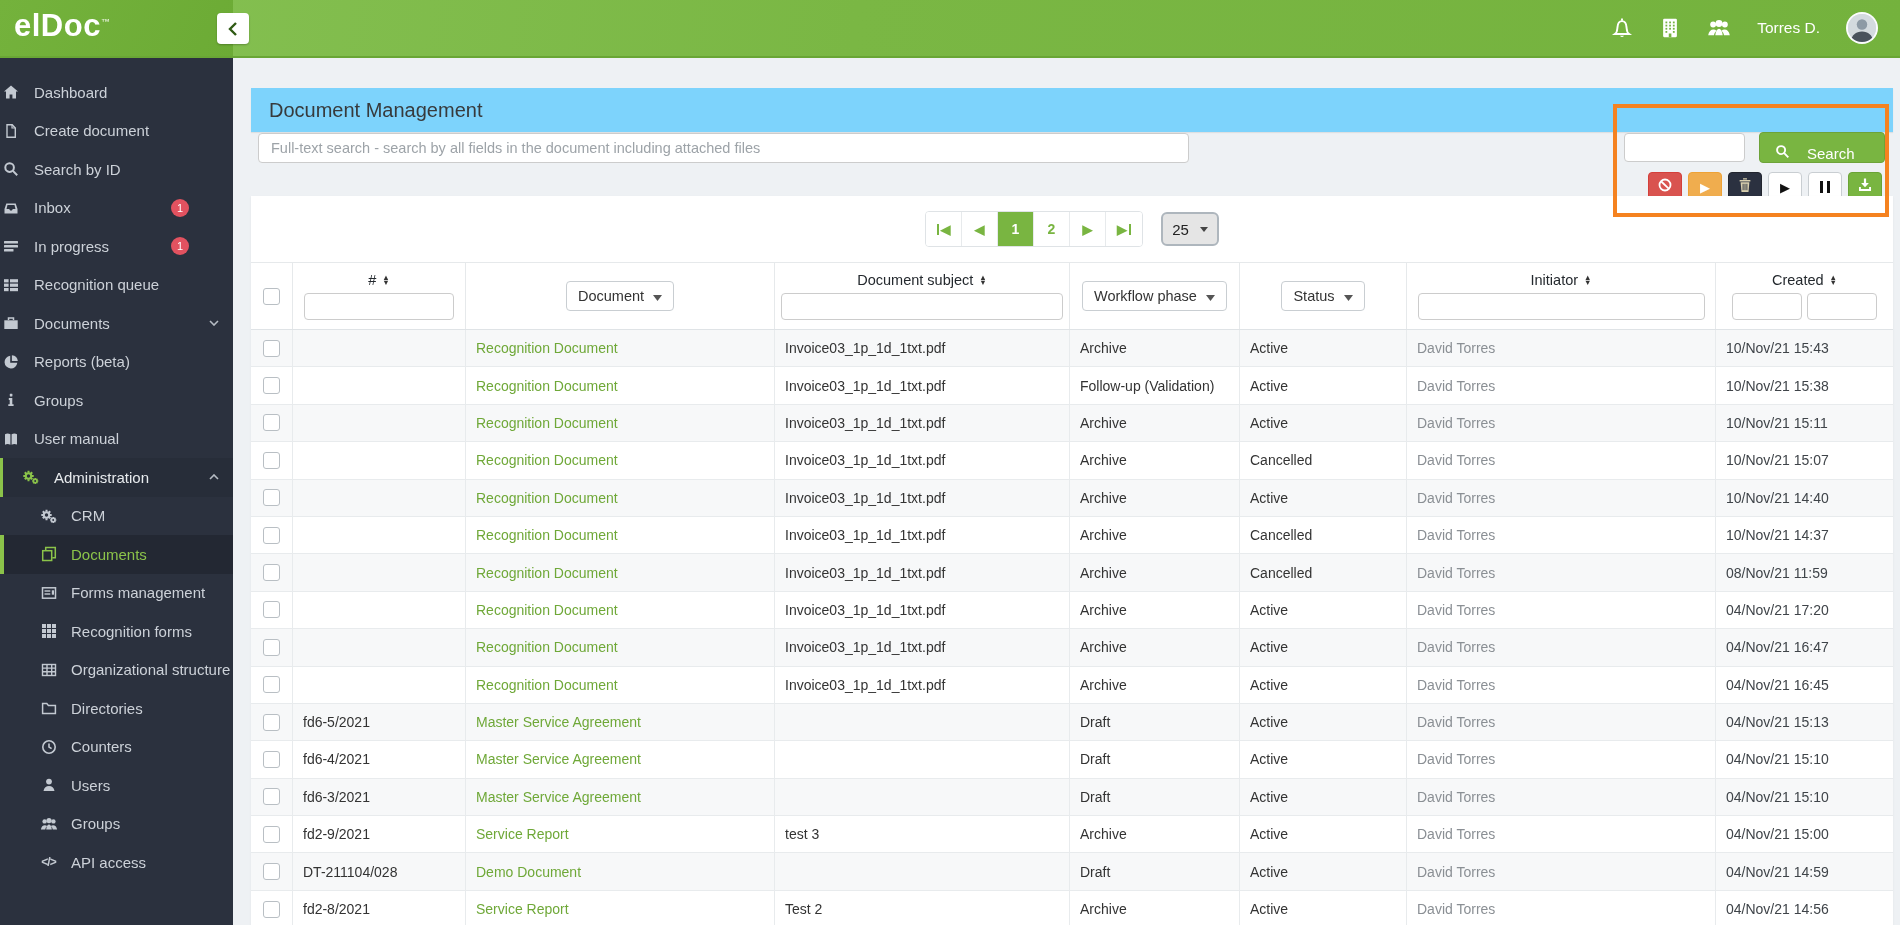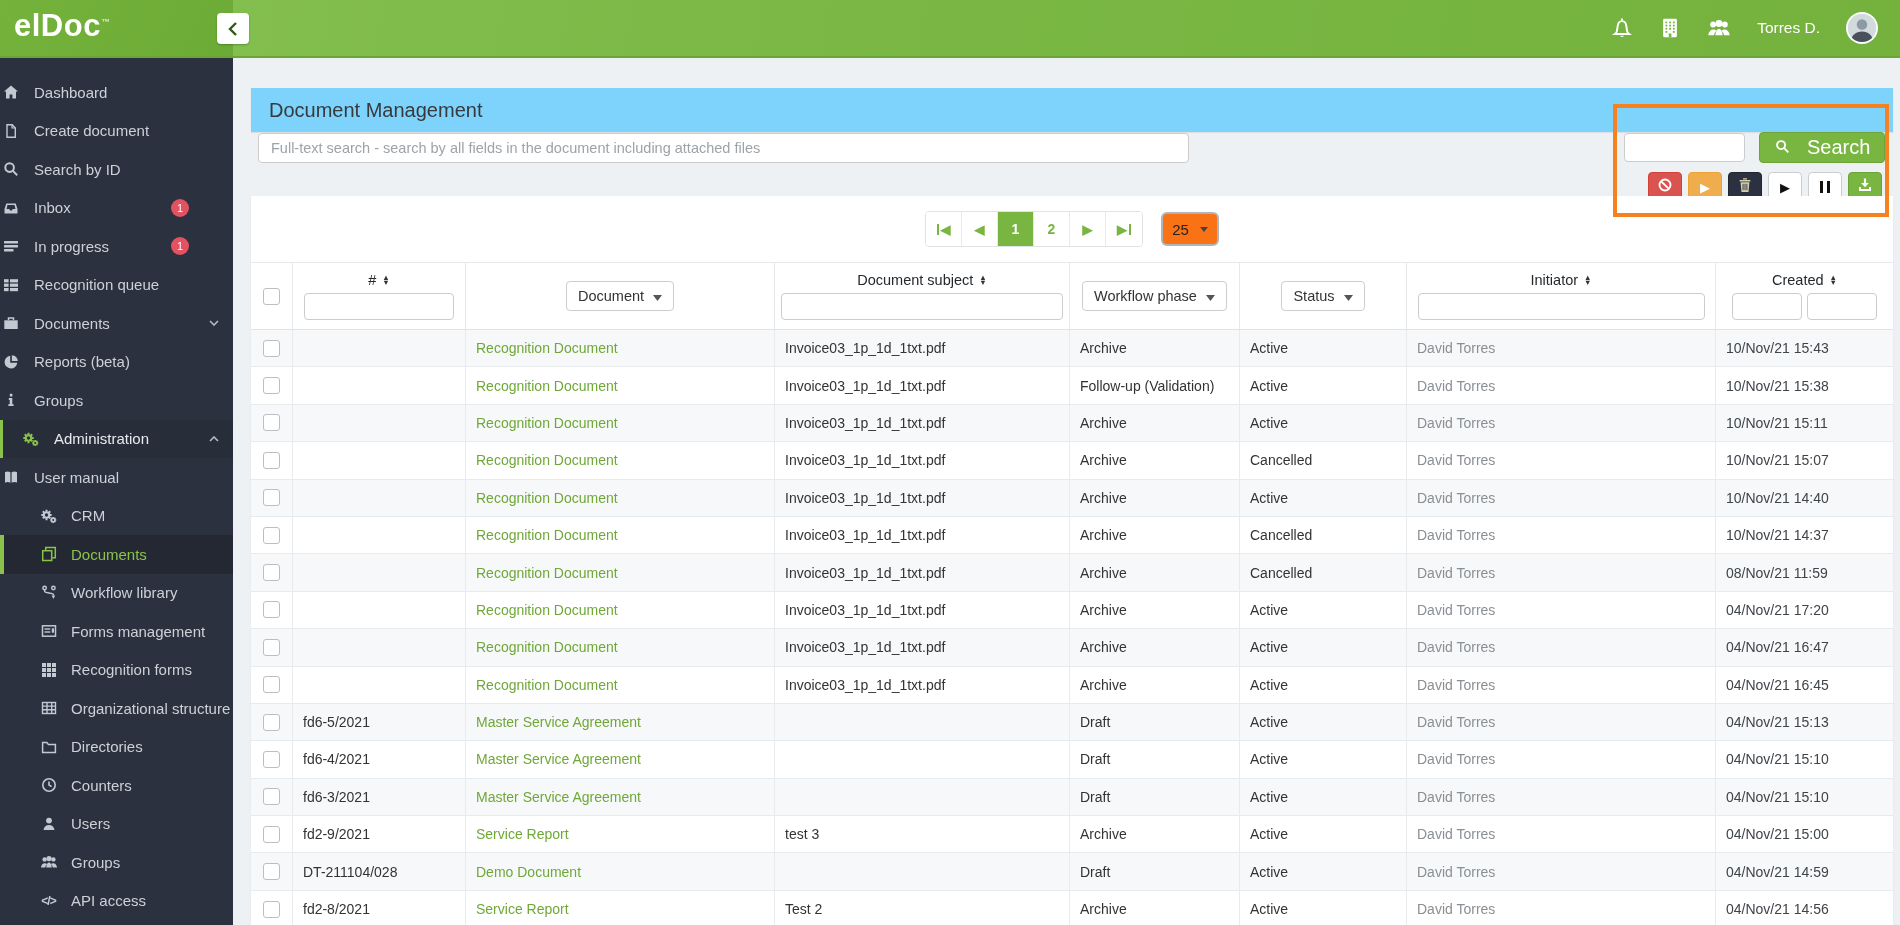--- a/index.html
+++ b/index.html
@@ -48,22 +48,22 @@
     box-shadow:0 1px 1px rgba(0,0,0,.07); display:flex; align-items:center; }
   .title-panel h1 { margin:0 0 0 18px; font-size:20px; font-weight:500; color:#373a3c; }
   .fulltext { position:absolute; left:258px; top:133px; width:931px; height:30px; border:1px solid #ccc;
     border-radius:4px; padding:0 12px; font-size:14.5px; color:#555; font-family:inherit; outline:none; }
   .fulltext::placeholder { color:#9da3a8; }
   .orange-box { position:absolute; left:1613px; top:104px; width:276px; height:113px;
     border:4px solid #f58220; z-index:6; pointer-events:none; }
   .mini-input { position:absolute; left:1624px; top:133px; width:121px; height:29px; border:1px solid #ccc;
     border-radius:4px; background:#fff; font-family:inherit; outline:none; padding:0 8px; font-size:14px; }
   .search-btn { position:absolute; left:1759px; top:132px; width:126px; height:31px; background:#79b541;
-    border:1px solid #6da339; border-radius:4px; color:#fff; display:flex; align-items:center;
-    padding:0 15px; gap:17px; font-size:20px; cursor:pointer; }
+    border:1px solid #6da339; border-radius:4px; color:#fff; display:flex; align-items:flex-end;
+    padding:0 15px; gap:17px; font-size:15px; cursor:pointer; }
   .action-row { position:absolute; left:1648px; top:172px; display:flex; gap:6px; }
   .act-btn { width:34px; height:30px; border-radius:4px; display:flex; align-items:center; justify-content:center; cursor:pointer; }
   .act-red    { background:#d9534f; border:1px solid #d43f3a; color:#fff; }
   .act-orange { background:#f0ad4e; border:1px solid #eea236; color:#fff; }
   .act-dark   { background:#2b3140; border:1px solid #22252e; color:#d8cfae; }
   .act-white  { background:#fff; border:1px solid #c9ced2; color:#111; }
   .act-green  { background:#79b541; border:1px solid #6aa336; color:#fff; }
   .play-glyph { font-size:13px; line-height:1; }
   .pause-glyph { display:flex; gap:3.5px; }
   .pause-glyph i { width:3.5px; height:12px; background:#111; }
@@ -72,21 +72,21 @@
   .table-panel { position:absolute; left:251px; top:196px; width:1642px; height:729px; background:#fff;
     box-shadow:0 1px 2px rgba(0,0,0,.06); }
   .pagination { height:66px; display:flex; align-items:center; justify-content:center; gap:18px; }
   .pg-group { display:flex; border:1px solid #dfe3e6; border-radius:4px; overflow:hidden; background:#fff; }
   .pg-btn { width:36px; height:34px; display:flex; align-items:center; justify-content:center; gap:1.5px;
     color:#79b541; font-size:13px; font-weight:bold; border-right:1px solid #e7eaec; cursor:pointer; background:#fff; }
   .pg-btn:last-child { border-right:none; }
   .pg-btn.num { font-size:14px; }
   .pg-btn.active { background:#79b541; color:#fff; }
   .vbar { width:2.5px; height:11px; background:#79b541; display:inline-block; }
-  .page-size { width:58px; height:34px; border:2px solid #aeb6bd; border-radius:6px; background:#f97316;
+  .page-size { width:58px; height:34px; border:2px solid #aeb6bd; border-radius:6px; background:#e5e5e5;
     display:flex; align-items:center; justify-content:center; gap:11px; font-size:15px; color:#222; cursor:pointer; }
   .ps-caret { width:0; height:0; border-left:4.5px solid transparent; border-right:4.5px solid transparent; border-top:5.5px solid #444; }
 
   .tgrid { display:grid; grid-template-columns:42px 173px 309px 295px 170px 167px 309px 177px; }
   .grid-header { height:68px; border-top:1px solid #e6e9eb; border-bottom:1px solid #dfe3e6; }
   .h-cell { border-right:1px solid #e6e9eb; display:flex; flex-direction:column; align-items:center;
     justify-content:center; gap:5px; position:relative; }
   .h-cell:last-child { border-right:none; }
   .h-label-row { display:flex; align-items:center; gap:6px; font-size:14.5px; color:#24292e; cursor:pointer; }
   .sort { display:inline-flex; flex-direction:column; line-height:5.5px; font-size:7.5px; color:#333; }
@@ -258,46 +258,46 @@
         <span class="nav-icon">
           <svg viewBox="0 0 16 16" width="16" height="16">
             <g fill="currentColor">
               <rect x="6.8" y="1.7" width="2.6" height="2.7" rx="0.4"></rect>
               <path d="M5.8 6.1h3.5v6.1h1.3V14H5.3v-1.8h1.4V7.9H5.8z"></path>
             </g>
           </svg>
         </span>
         <span class="nav-label">Groups</span>
       </div>
+      <div class="nav-item">
+        <span class="nav-icon">
+          <svg viewBox="0 0 16 16" width="16" height="16">
+            <path fill="currentColor" d="M2 3.2c1.8-.9 3.6-.9 5.4.1v10.5c-1.8-.9-3.6-.9-5.4-.1zM8.6 3.3c1.8-1 3.6-1 5.4-.1v10.4c-1.8-.8-3.6-.8-5.4.1z"></path>
+          </svg>
+        </span>
+        <span class="nav-label">User manual</span>
+      </div>
       <div class="nav-item parent-open">
         <span class="nav-icon">
           <svg viewBox="0 0 18 16" width="18" height="16">
             <g fill="none" stroke="currentColor">
               <circle cx="6.5" cy="7" r="2.7" stroke-width="2"></circle>
               <path stroke-width="2" d="M6.5 1.8v2M6.5 10.2v2.1M1.3 7h2M9.7 7h2M2.8 3.3l1.4 1.4M8.8 8.8l1.5 1.5M10.2 3.3 8.8 4.7M4.2 8.8l-1.4 1.4"></path>
               <circle cx="13.2" cy="12" r="1.7" stroke-width="1.5"></circle>
               <path stroke-width="1.5" d="M13.2 8.9v1.3M13.2 13.8v1.3M10.1 12h1.3M15 12h1.3M11 9.8l.9.9M14.5 13.3l.9.9M15.4 9.8l-.9.9M11.9 13.3l-.9.9"></path>
             </g>
           </svg>
         </span>
         <span class="nav-label">Administration</span>
         <span class="nav-chevron">
           <svg viewBox="0 0 10 6" width="10" height="6">
             <path fill="none" stroke="currentColor" stroke-width="1.6" d="m1 5 4-4 4 4"></path>
           </svg>
         </span>
       </div>
-      <div class="nav-item">
-        <span class="nav-icon">
-          <svg viewBox="0 0 16 16" width="16" height="16">
-            <path fill="currentColor" d="M2 3.2c1.8-.9 3.6-.9 5.4.1v10.5c-1.8-.9-3.6-.9-5.4-.1zM8.6 3.3c1.8-1 3.6-1 5.4-.1v10.4c-1.8-.8-3.6-.8-5.4.1z"></path>
-          </svg>
-        </span>
-        <span class="nav-label">User manual</span>
-      </div>
       <div class="nav-item nav-sub">
         <span class="nav-icon">
           <svg viewBox="0 0 18 16" width="18" height="16">
             <g fill="none" stroke="currentColor">
               <circle cx="6.5" cy="7" r="2.7" stroke-width="2"></circle>
               <path stroke-width="2" d="M6.5 1.8v2M6.5 10.2v2.1M1.3 7h2M9.7 7h2M2.8 3.3l1.4 1.4M8.8 8.8l1.5 1.5M10.2 3.3 8.8 4.7M4.2 8.8l-1.4 1.4"></path>
               <circle cx="13.2" cy="12" r="1.7" stroke-width="1.5"></circle>
               <path stroke-width="1.5" d="M13.2 8.9v1.3M13.2 13.8v1.3M10.1 12h1.3M15 12h1.3M11 9.8l.9.9M14.5 13.3l.9.9M15.4 9.8l-.9.9M11.9 13.3l-.9.9"></path>
             </g>
           </svg>
@@ -307,33 +307,20 @@
       <div class="nav-item nav-sub active">
         <span class="nav-icon">
           <svg viewBox="0 0 16 16" width="16" height="16">
             <g fill="none" stroke="currentColor" stroke-width="1.5">
               <rect x="1.7" y="4.7" width="9" height="9.8"></rect>
               <path d="M4.7 4.7V1.5h9.6v10.2h-3"></path>
             </g>
           </svg>
         </span>
         <span class="nav-label">Documents</span>
-      </div>
-      <div class="nav-item nav-sub">
-        <span class="nav-icon">
-          <svg viewBox="0 0 16 16" width="16" height="16">
-            <g fill="none" stroke="currentColor" stroke-width="1.5">
-              <circle cx="3.6" cy="3" r="1.7"></circle>
-              <circle cx="12.4" cy="3" r="1.7"></circle>
-              <path d="M3.6 4.7v1.6c0 2 8.8 1.3 8.8 3.3v1"></path>
-            </g>
-            <path fill="currentColor" d="M10.6 10.4h3.6l-1.8 3.6z"></path>
-          </svg>
-        </span>
-        <span class="nav-label">Workflow library</span>
       </div>
       <div class="nav-item nav-sub">
         <span class="nav-icon">
           <svg viewBox="0 0 16 16" width="16" height="16">
             <rect x="1.5" y="2.8" width="13" height="10.4" fill="none" stroke="currentColor" stroke-width="1.5"></rect>
             <g fill="currentColor">
               <rect x="3.5" y="5.3" width="5.8" height="1.4"></rect>
               <rect x="3.5" y="8.3" width="5.8" height="1.4"></rect>
               <rect x="10.8" y="5.3" width="2.2" height="4.4"></rect>
             </g>

